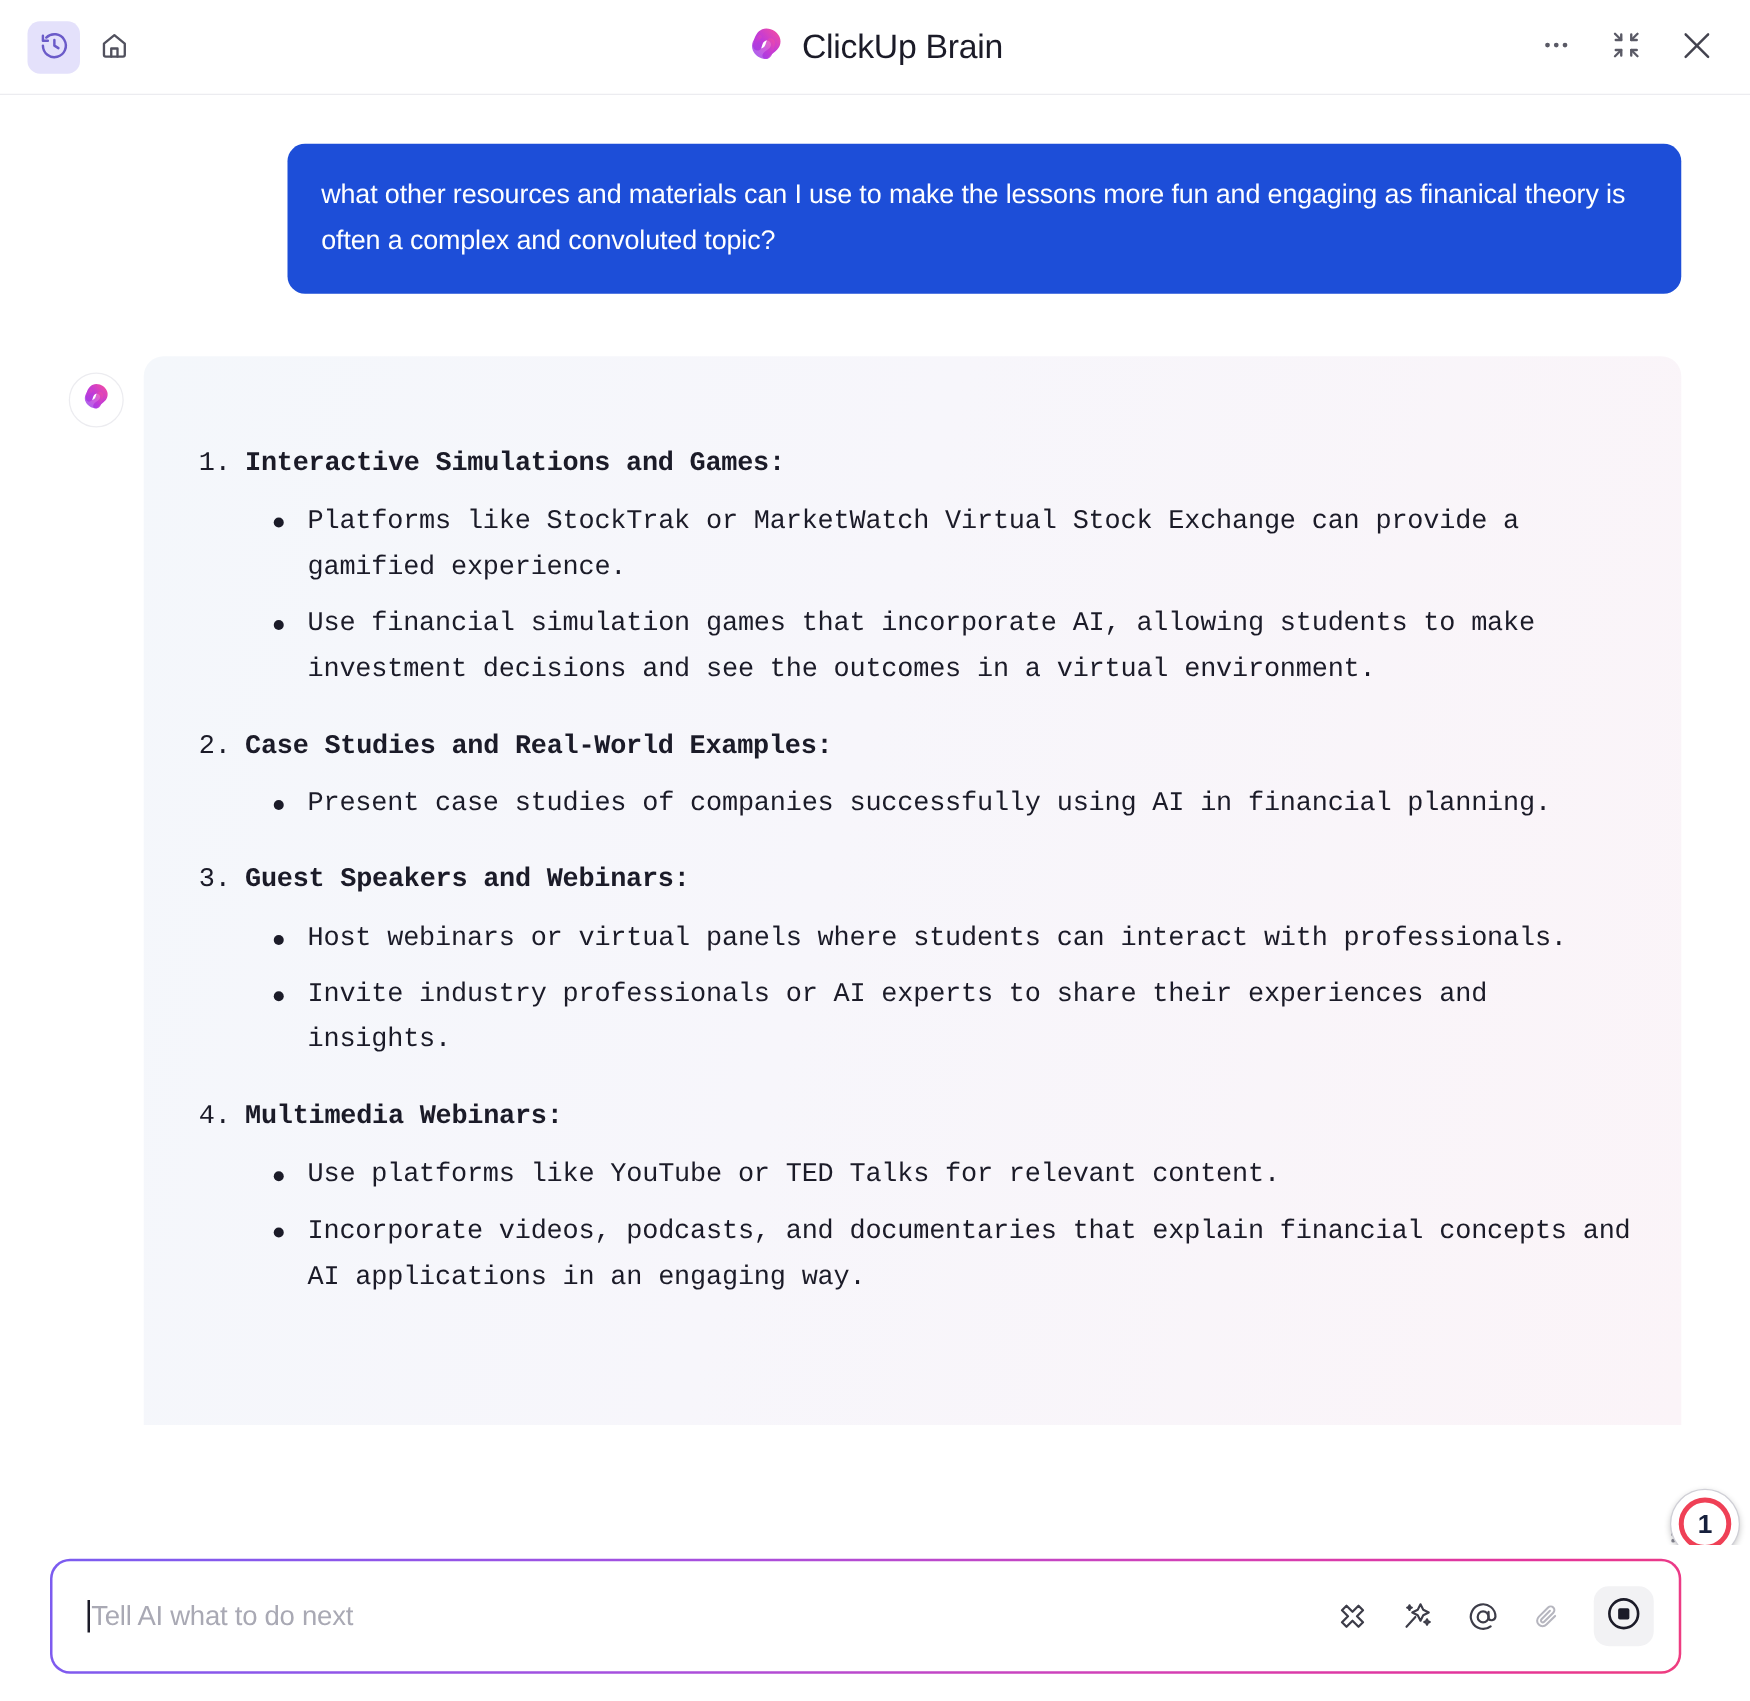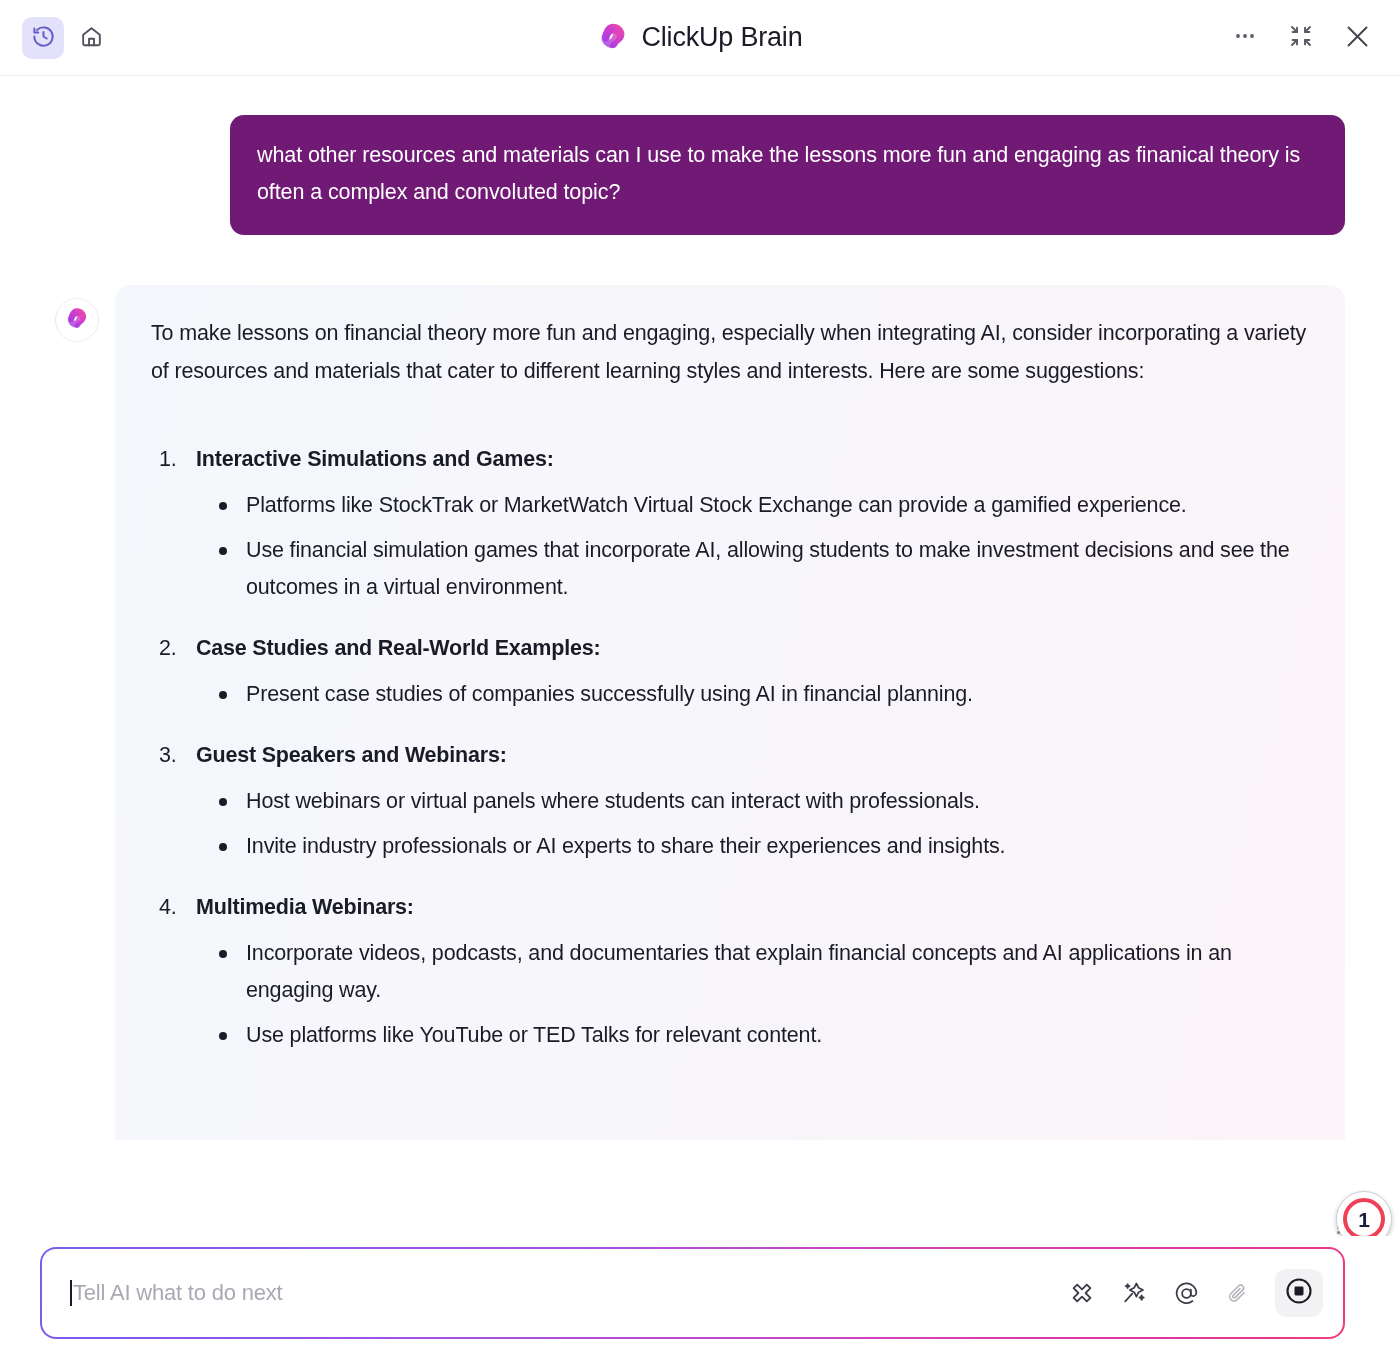--- a/index.html
+++ b/index.html
@@ -55,21 +55,21 @@
   .chat {
     position: relative;
     height: 1160px;
     padding: 0 55px;
     overflow: hidden;
   }
 
   .user-row { display: flex; justify-content: flex-end; padding-top: 39px; }
   .user-bubble {
     max-width: 1115px;
-    background: #701a75;
+    background: #1d4ed8;
     color: #ffffff;
     border-radius: 14px;
     padding: 22px 27px 24px 27px;
     font-size: 21.5px;
     line-height: 1.72;
     letter-spacing: -0.1px;
   }
 
   .assistant-row { display: flex; gap: 16px; margin-top: 50px; }
   .assistant-avatar {
@@ -91,23 +91,24 @@
     height: 855px;
     overflow: hidden;
   }
   .assistant-panel p.intro {
     font-size: 21.5px;
     line-height: 1.76;
     letter-spacing: -0.15px;
   }
 
   ol.steps {
-    margin-top: 52px;
+    margin-top: 40px;
     list-style: none;
     counter-reset: step;
+    font-family: Liberation Mono, monospace;
   }
   ol.steps > li { counter-increment: step; margin-bottom: 26px; }
   ol.steps > li:last-child { margin-bottom: 0; }
   .step-head {
     position: relative;
     padding-left: 45px;
     font-size: 21.5px;
     font-weight: bold;
     letter-spacing: -0.2px;
     line-height: 1.5;
@@ -335,21 +336,20 @@
     <div class="assistant-avatar">
       <span>
         <svg width="24" height="24" viewBox="0 0 32 32">
           <path d="M16 3c5.5 0 9.6 3.2 11.4 7.3 1.6 3.6.6 7.9-2 10.6-2.6 2.7-5.3 4.2-7.1 6.6-1.2 1.6-3.6 1.9-4.9.5-1.1-1.2-.8-2.9.2-4.1 1.6-1.9 4-2.9 5.6-4.8 1.3-1.5 1.1-3.9-.4-5.1-1.5-1.2-3.8-.8-5 .6-1.5 1.8-1.2 4.3-2.7 6-1.3 1.5-3.6 1.6-5 .3-1.7-1.6-1.8-4.3-.9-6.4C6.7 6.9 11 3 16 3z" fill="url(#brainGrad)"></path>
           <path d="M16 29c-5.5 0-9.6-3.2-11.4-7.3-1.6-3.6-.6-7.9 2-10.6.9-.9 1.8-1.6 2.7-2.3.9-.6 2.1-.3 2.6.6.5.9.2 2-.7 2.6-.9.6-1.8 1.3-2.4 2.1-1.2 1.5-1 3.8.5 5 1.5 1.2 3.8.8 5-.6 1.5-1.8 1.2-4.3 2.7-6 1.3-1.5 3.6-1.6 5-.3 1.7 1.6 1.8 4.3.9 6.4C21.3 25.1 20 29 16 29z" fill="url(#brainGrad)" opacity="0.82"></path>
         </svg>
       </span>
     </div>
 
     <div class="assistant-panel">
-      <p class="intro">To make lessons on financial theory more fun and engaging, especially when integrating AI, consider incorporating a variety of resources and materials that cater to different learning styles and interests. Here are some suggestions:</p>
 
       <ol class="steps">
         <li>
           <div class="step-head">Interactive Simulations and Games:</div>
           <ul class="subs">
             <li>Platforms like StockTrak or MarketWatch Virtual Stock Exchange can provide a gamified experience.</li>
             <li>Use financial simulation games that incorporate AI, allowing students to make investment decisions and see the outcomes in a virtual environment.</li>
           </ul>
         </li>
         <li>
@@ -361,22 +361,22 @@
         <li>
           <div class="step-head">Guest Speakers and Webinars:</div>
           <ul class="subs">
             <li>Host webinars or virtual panels where students can interact with professionals.</li>
             <li>Invite industry professionals or AI experts to share their experiences and insights.</li>
           </ul>
         </li>
         <li>
           <div class="step-head">Multimedia Webinars:</div>
           <ul class="subs">
+            <li>Use platforms like YouTube or TED Talks for relevant content.</li>
             <li>Incorporate videos, podcasts, and documentaries that explain financial concepts and AI applications in an engaging way.</li>
-            <li>Use platforms like YouTube or TED Talks for relevant content.</li>
           </ul>
         </li>
       </ol>
     </div>
   </div>
 
   <div class="marker">
     <div class="marker-grip">
       <span></span>
         <span></span>

